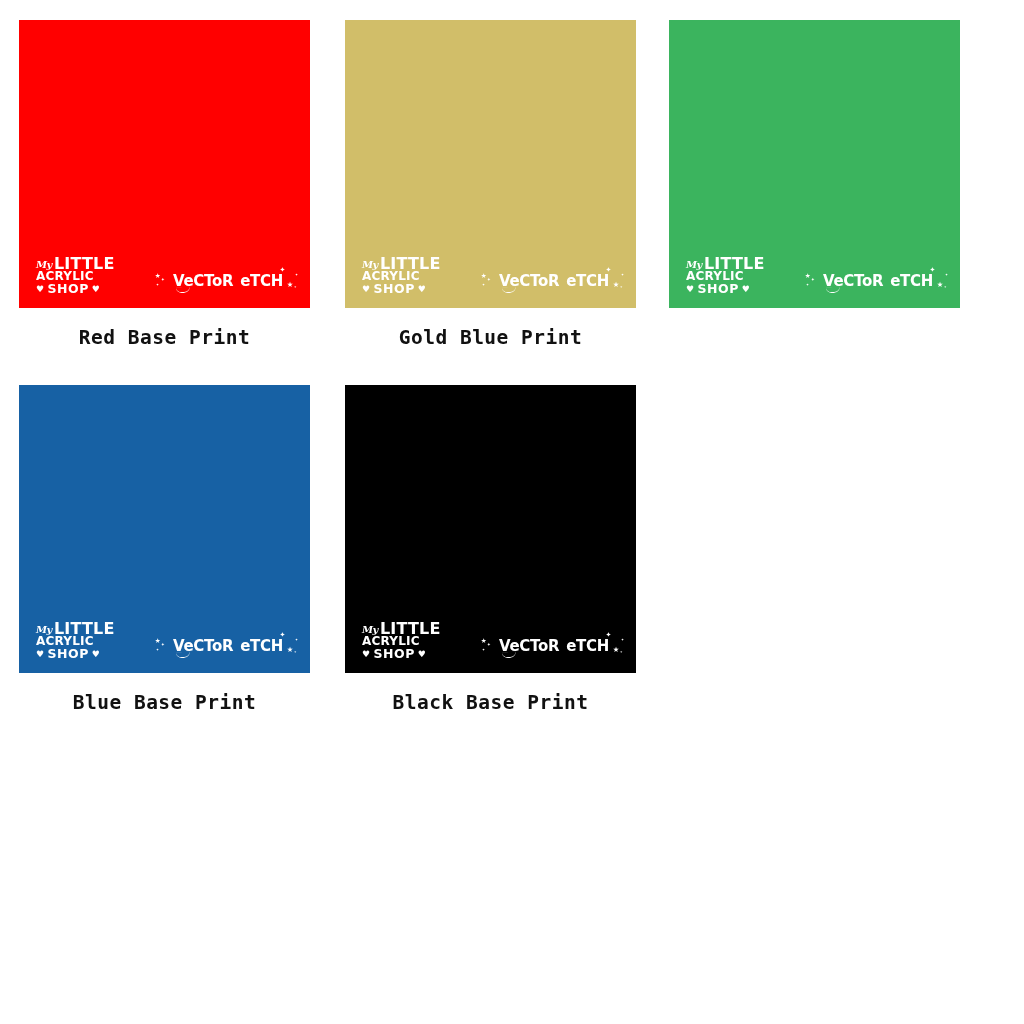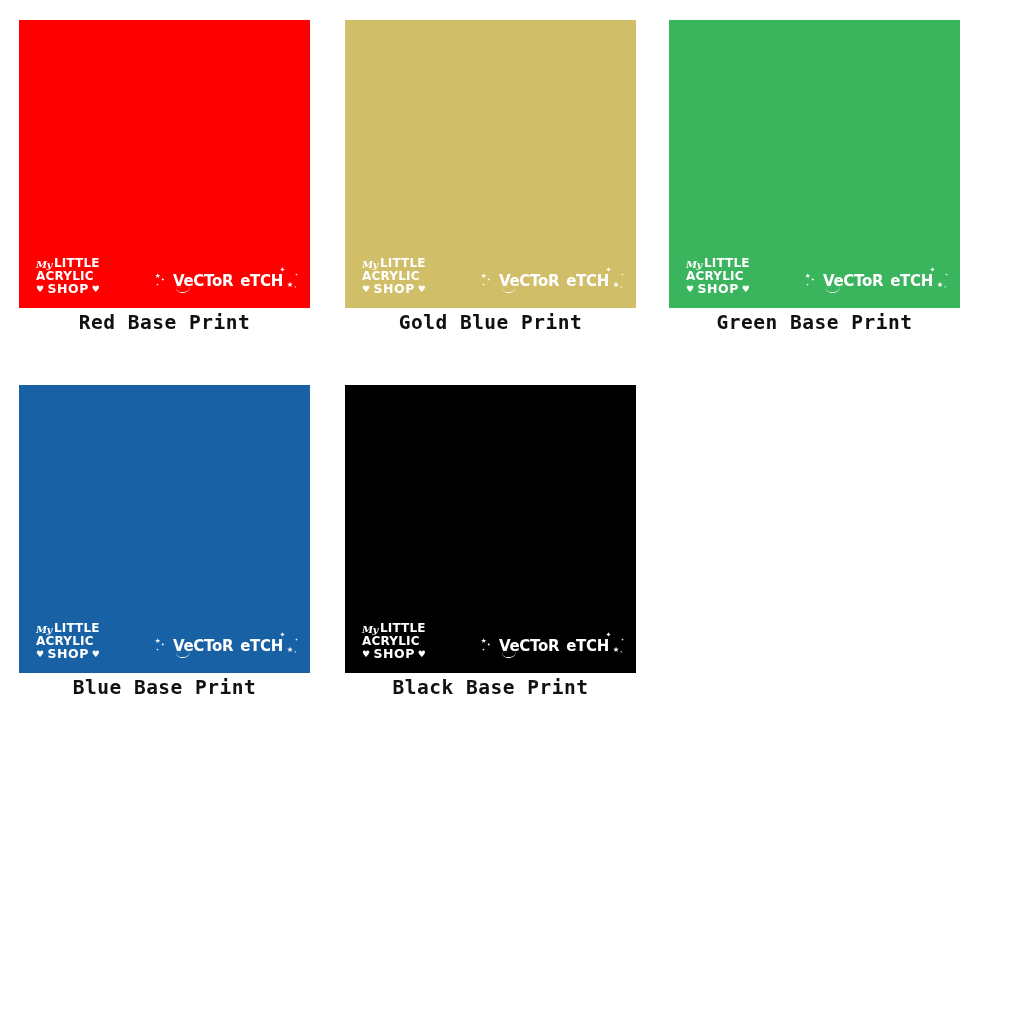--- a/index.html
+++ b/index.html
@@ -29,21 +29,21 @@
     height: 288px;
     overflow: hidden;
   }
   .caption {
     text-align: center;
     font-family: "DejaVu Sans Mono", "Liberation Mono", monospace;
     font-weight: bold;
     font-size: 19.5px;
     letter-spacing: 0.5px;
     color: #111111;
-    margin-top: 3px;
+    margin-top: 18px;
     white-space: nowrap;
   }
 
   
   .brand-mark {
     position: absolute;
     left: 17px;
     bottom: 13px;
     width: 92px;
     color: #ffffff;
@@ -60,21 +60,21 @@
     font-family: "DejaVu Serif", "Liberation Serif", serif;
     font-style: italic;
     font-weight: bold;
     font-size: 10px;
     line-height: 9px;
     letter-spacing: -0.5px;
   }
   .brand-big {
     font-family: "DejaVu Sans", "Liberation Sans", sans-serif;
     font-weight: bold;
-    font-size: 12px;
+    font-size: 16px;
     line-height: 11px;
     letter-spacing: 0.2px;
   }
   .brand-row2 {
     font-family: "DejaVu Sans", "Liberation Sans", sans-serif;
     font-weight: bold;
     font-size: 12px;
     line-height: 12px;
     letter-spacing: 0.2px;
     margin-top: 1px;
@@ -241,21 +241,20 @@
             <span class="ve-word"><span class="ve-word-text">VeCToR</span><span class="ve-swash"></span></span>
             <span class="ve-word"><span class="tick">✦</span><span class="ve-word-text">eTCH</span></span>
           </span>
           <span class="ve-star-right">
             <span class="s1">★</span>
             <span class="s2">✦</span>
             <span class="s3">✦</span>
           </span>
         </div>
       </div>
-      <div class="caption">Green Base Print</div>
     </div>
     <div class="swatch-cell" style="left: 19px; top: 385px;">
       <div class="swatch" style="background: rgb(23, 97, 164);">
         <div class="brand-mark">
           <div class="brand-row1">
             <span class="brand-script">My</span>
             <span class="brand-big">LITTLE</span>
           </div>
           <div class="brand-row2 brand-big">ACRYLIC</div>
           <div class="brand-row3">

